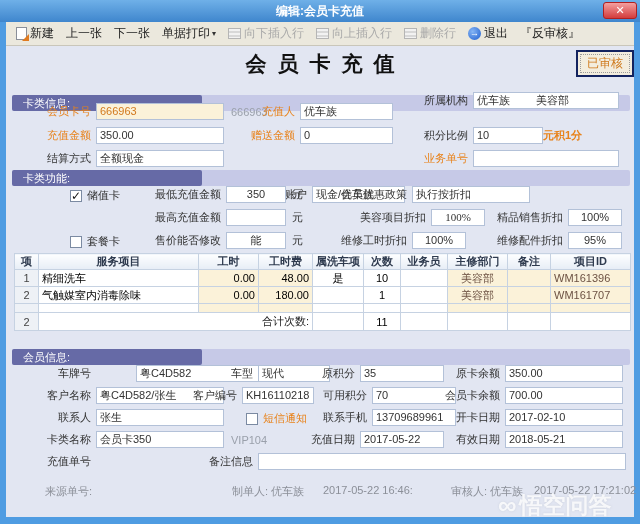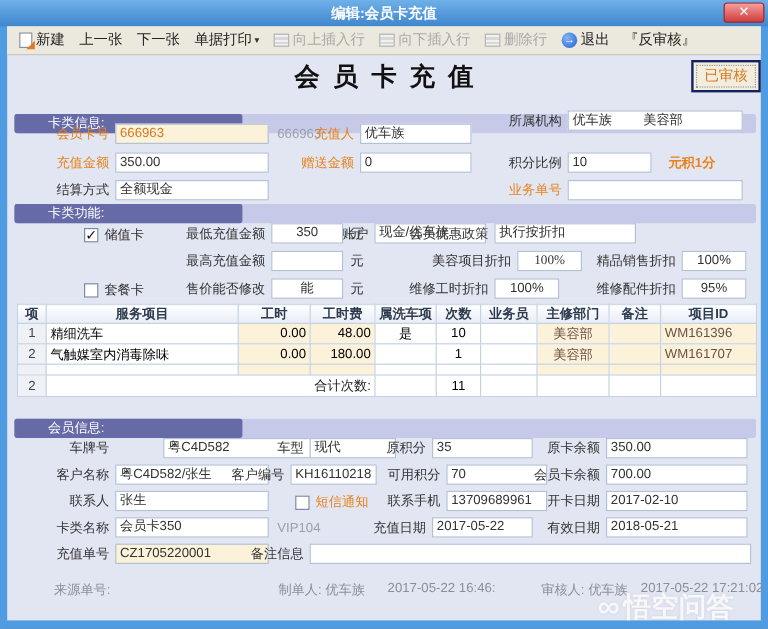--- a/index.html
+++ b/index.html
@@ -33,32 +33,32 @@
   .caret{font-size:8px;margin-left:2px;color:#333;}
   .pagetitle{position:absolute;left:6px;top:50px;width:628px;text-align:center;
     font-size:21px;font-weight:bold;color:#111;letter-spacing:11px;text-indent:11px;}
   .auditbtn{position:absolute;left:576px;top:50px;width:58px;height:27px;
     background:#f3edde;border:2px solid #13235f;outline:1px dotted #9a9a9a;
     outline-offset:-5px;color:#cf7a1d;font-size:12px;text-align:center;
     line-height:23px;cursor:pointer;}
   .strip{position:absolute;left:12px;width:618px;height:16px;background:#c6c9e7;
     border-radius:2px;}
   .chip{position:absolute;left:0;top:0;width:190px;height:16px;background:#666aa6;
-    border-radius:2px;color:#fff;font-size:11px;line-height:16px;padding-left:28px;}
+    border-radius:2px;color:#fff;font-size:11px;line-height:16px;padding-left:11px;}
   .field{position:absolute;display:flex;align-items:center;height:17px;font-size:11px;color:#333;}
   .lbl{flex:none;text-align:right;padding-right:5px;white-space:nowrap;}
   .lbl.orange{color:#e8821a;}
   .inp{flex:none;border:1px solid #b3c1d8;background:#fff;height:17px;line-height:15px;
     padding:0 3px;overflow:hidden;white-space:nowrap;}
   .inp.beige{background:#fbf2d9;}
   .inp.orangetext{color:#d2791e;}
   .inp.center{text-align:center;}
   .ghost{color:#9aa0ab;padding-left:7px;white-space:nowrap;}
   .unit{padding-left:6px;white-space:nowrap;}
-  .suffix{color:#e8821a;padding-left:14px;font-weight:bold;white-space:nowrap;}
+  .suffix{color:#e8821a;font-weight:bold;white-space:nowrap;}
   .checkbox{flex:none;width:12px;height:12px;background:#fff;border:1px solid #7b8aa2;
     margin-right:5px;position:relative;font-size:12px;line-height:10px;font-weight:bold;
     color:#111;text-align:center;cursor:pointer;}
   .orglabel2{margin-left:26px;}
   table.svc{position:absolute;border-collapse:collapse;table-layout:fixed;background:#fff;
     font-size:11px;border:1px solid #94aac4;}
   table.svc td,table.svc th{border:1px solid #c6d2e2;height:17px;padding:0 3px;
     overflow:hidden;white-space:nowrap;font-weight:normal;}
   table.svc tr.h th{background:linear-gradient(#fdfeff,#e7edf6);font-weight:bold;
     color:#2e3a4e;text-align:center;height:16px;}
@@ -101,25 +101,25 @@
     </div>
     <div class="tbtn">
       <span>下一张</span>
     </div>
     <div class="tbtn">
       <span>单据打印</span>
       <span class="caret">▾</span>
     </div>
     <div class="tbtn disabled">
       <span class="ic ic-grid"></span>
-      <span>向上插入行</span>
+      <span>向下插入行</span>
     </div>
     <div class="tbtn disabled">
       <span class="ic ic-grid"></span>
-      <span>向下插入行</span>
+      <span>向上插入行</span>
     </div>
     <div class="tbtn disabled">
       <span class="ic ic-grid"></span>
       <span>删除行</span>
     </div>
     <div class="tbtn">
       <span class="ic ic-exit">→</span>
       <span>退出</span>
     </div>
     <div class="tbtn">
@@ -368,21 +368,20 @@
     <span class="lbl" style="width:84px">充值日期</span>
     <div class="inp" style="width:84px">2017-05-22</div>
   </div>
   <div class="field" style="left:421px;top:431px;">
     <span class="lbl" style="width:84px">有效日期</span>
     <div class="inp" style="width:118px">2018-05-21</div>
   </div>
 
   <div class="field" style="left:14px;top:453px;">
     <span class="lbl" style="width:82px">充值单号</span>
-    <div class="inp beige" style="width:128px">CZ1705220001</div>
   </div>
   <div class="field" style="left:180px;top:453px;">
     <span class="lbl" style="width:78px">备注信息</span>
     <div class="inp" style="width:368px"></div>
   </div>
 
   <span class="foottext" style="left:45px">来源单号:</span>
   <span class="foottext" style="left:232px">制单人: 优车族</span>
   <span class="foottext" style="left:323px">2017-05-22 16:46:</span>
   <span class="foottext" style="left:451px">审核人: 优车族</span>

